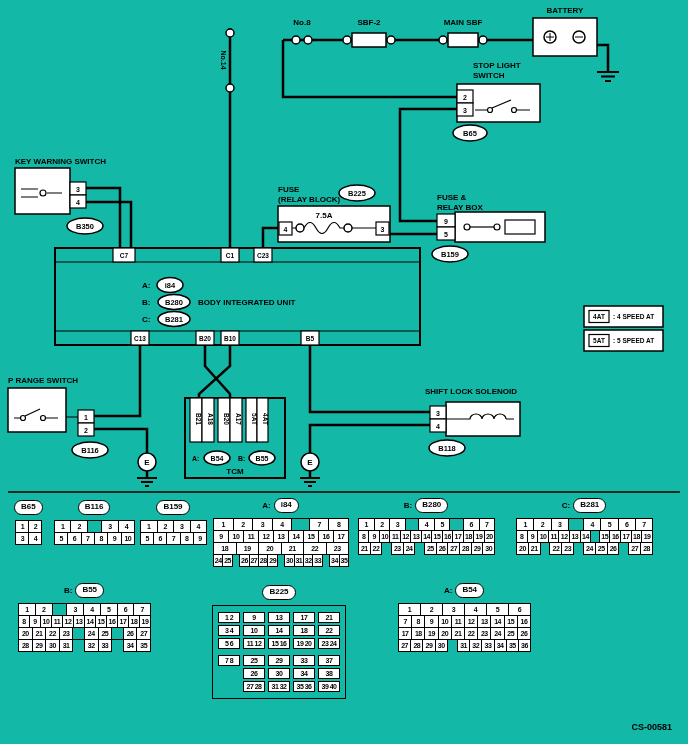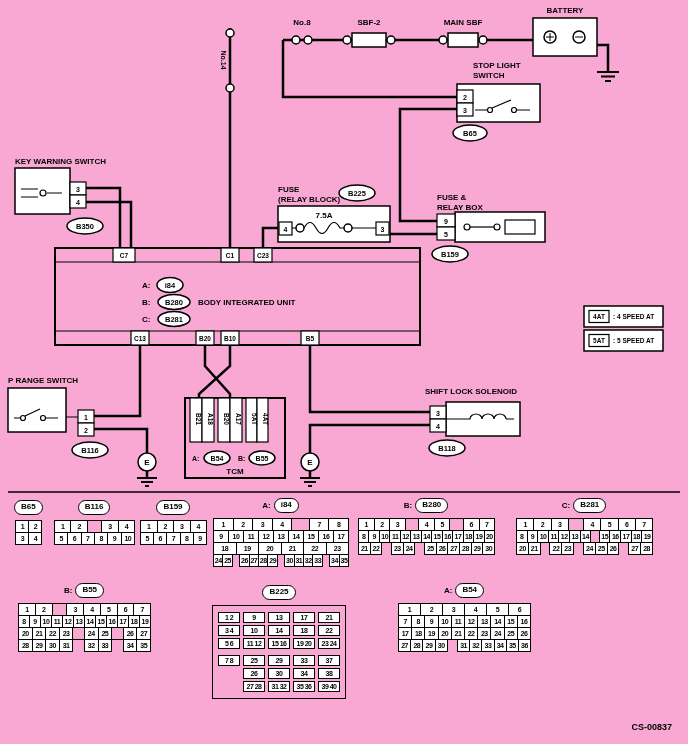--- a/index.html
+++ b/index.html
@@ -1,16 +1,16 @@
 <!DOCTYPE html>
 <html><head>
 <meta charset="utf-8">
 <style>
   html,body{margin:0;padding:0;background:#fff;}
-  .page{position:relative;width:688px;height:744px;background:#f9a8d4;
+  .page{position:relative;width:688px;height:744px;background:#14b8a6;
         font-family:"Liberation Sans",sans-serif;overflow:hidden;}
   .page svg{position:absolute;left:0;top:0;}
   svg text{font-family:"Liberation Sans",sans-serif;font-weight:700;fill:#000;stroke:none;}.t8{font-size:8px}.t75{font-size:7.5px}.t7{font-size:7px}.t65{font-size:6.5px}
   .ln{stroke:#000;stroke-width:2.5;fill:none;}
   .gnd{stroke:#000;stroke-width:2;fill:none;}
   .bx{stroke:#000;stroke-width:1.5;fill:#fff;}
   .bx2{stroke:#000;stroke-width:2;fill:none;}
   .pin{stroke:#000;stroke-width:1.2;fill:#fff;}
   .sym{stroke:#000;stroke-width:1.5;fill:#fff;}
   .thin{stroke:#000;stroke-width:1.2;fill:none;}
@@ -630,14 +630,14 @@
           <div class="pin-cell">31</div>
           <div class="pin-cell">32</div>
           <div class="pin-cell">33</div>
           <div class="pin-cell">34</div>
           <div class="pin-cell">35</div>
           <div class="pin-cell">36</div>
         </div>
       </div>
   </div>
 
-  <div class="footer-code">CS-00837</div>
+  <div class="footer-code">CS-00581</div>
 </div>
 
 </body></html>

